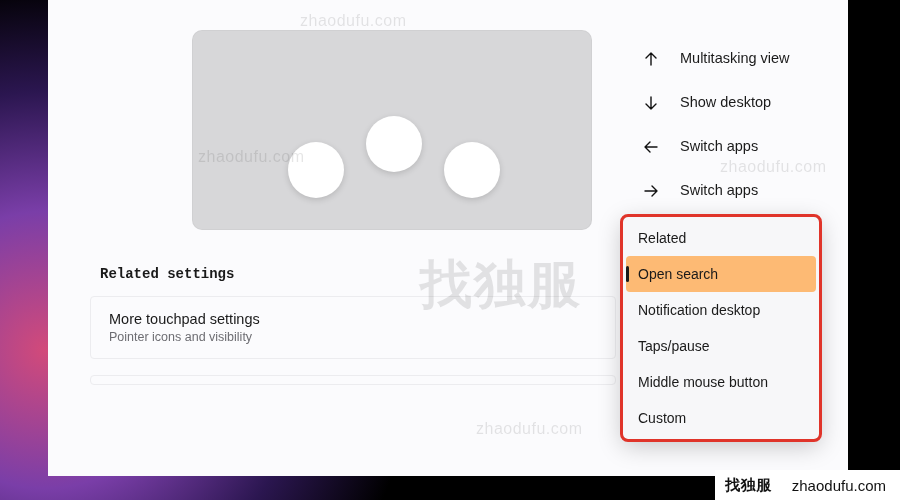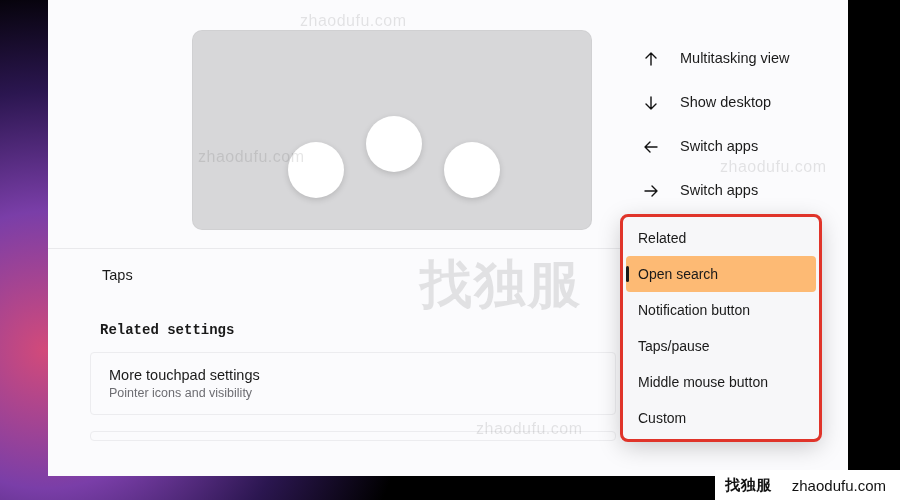--- a/index.html
+++ b/index.html
@@ -161,23 +161,20 @@
   <div class="main">
 
     <div class="preview-area">
       <div class="preview-pad">
         <div class="dot a"></div>
         <div class="dot b"></div>
         <div class="dot c"></div>
       </div>
     </div>
 
-    <div class="row">
-      <div class="row-title">Taps</div>
-    </div>
 
     <div class="section-heading">Related settings</div>
 
     <div class="row card">
       <div class="row-title">More touchpad settings</div>
       <div class="row-sub">Pointer icons and visibility</div>
     </div>
 
     <div class="row card" style="height:10px;padding:0;"></div>
   </div>
@@ -213,21 +210,21 @@
             <path d="M13 7 L8 2 M13 7 L8 12 M13 7 L1 7" stroke="#111" stroke-width="1.4" fill="none" stroke-linecap="round"></path>
           </svg>
       </span>
       <span>Switch apps</span>
     </div>
   </div>
 
   <div class="dropdown">
     <div class="dd-item">Related</div>
     <div class="dd-item selected">Open search</div>
-    <div class="dd-item">Notification button</div>
+    <div class="dd-item">Notification desktop</div>
     <div class="dd-item">Taps/pause</div>
     <div class="dd-item">Middle mouse button</div>
     <div class="dd-item">Custom</div>
   </div>
 
 </div>
 
 <span class="watermark" style="left:300px; top:12px;">zhaodufu.com</span>
 <span class="watermark" style="left:198px; top:148px;">zhaodufu.com</span>
 <span class="watermark" style="left:720px; top:158px;">zhaodufu.com</span>

